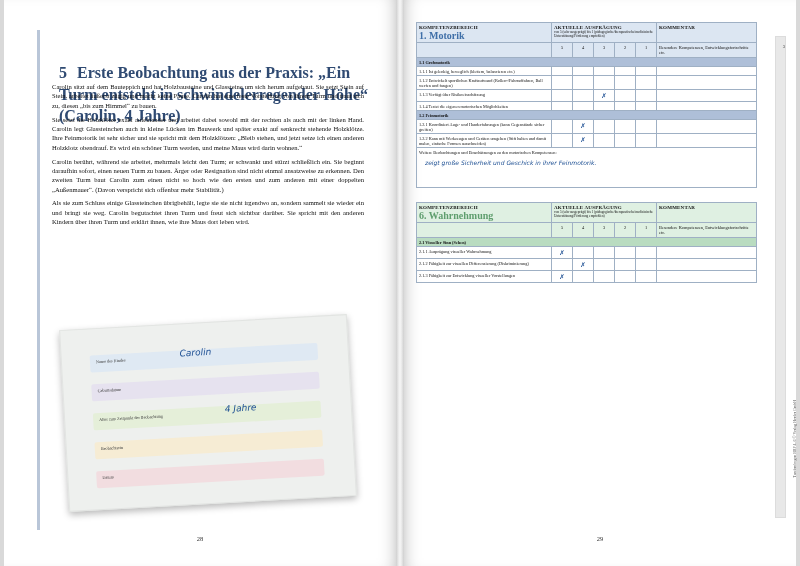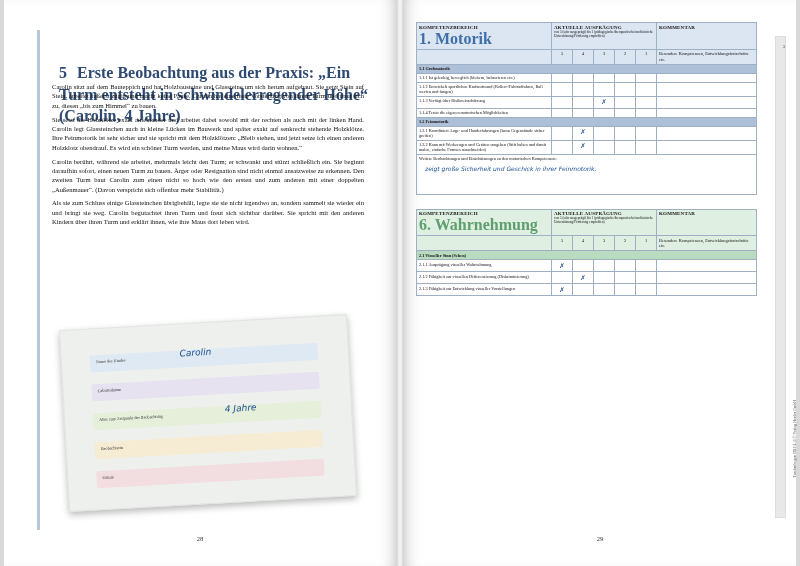--- a/index.html
+++ b/index.html
@@ -163,21 +163,21 @@
     border: 0.6px solid #9fb0c4;
     vertical-align: top;
     padding: 1.5px 2px;
   }
   .kb-title {
     font-weight: bold;
     font-size: 5px;
     letter-spacing: 0.2px;
   }
   .kb-big {
-    font-size: 16px;
+    font-size: 10px;
     font-weight: bold;
     line-height: 1.1;
   }
   .blue .kb-big { color: #3f6fa8; }
   .green .kb-big { color: #5f9e6e; }
   .hdr-blue { background: #dce6f2; }
   .hdr-green { background: #dff0e2; }
   .sec-blue { background: #aebfd8; font-weight: bold; }
   .sec-green { background: #b9dcc0; font-weight: bold; }
   .tiny { font-size: 3.4px; line-height: 1.25; }

